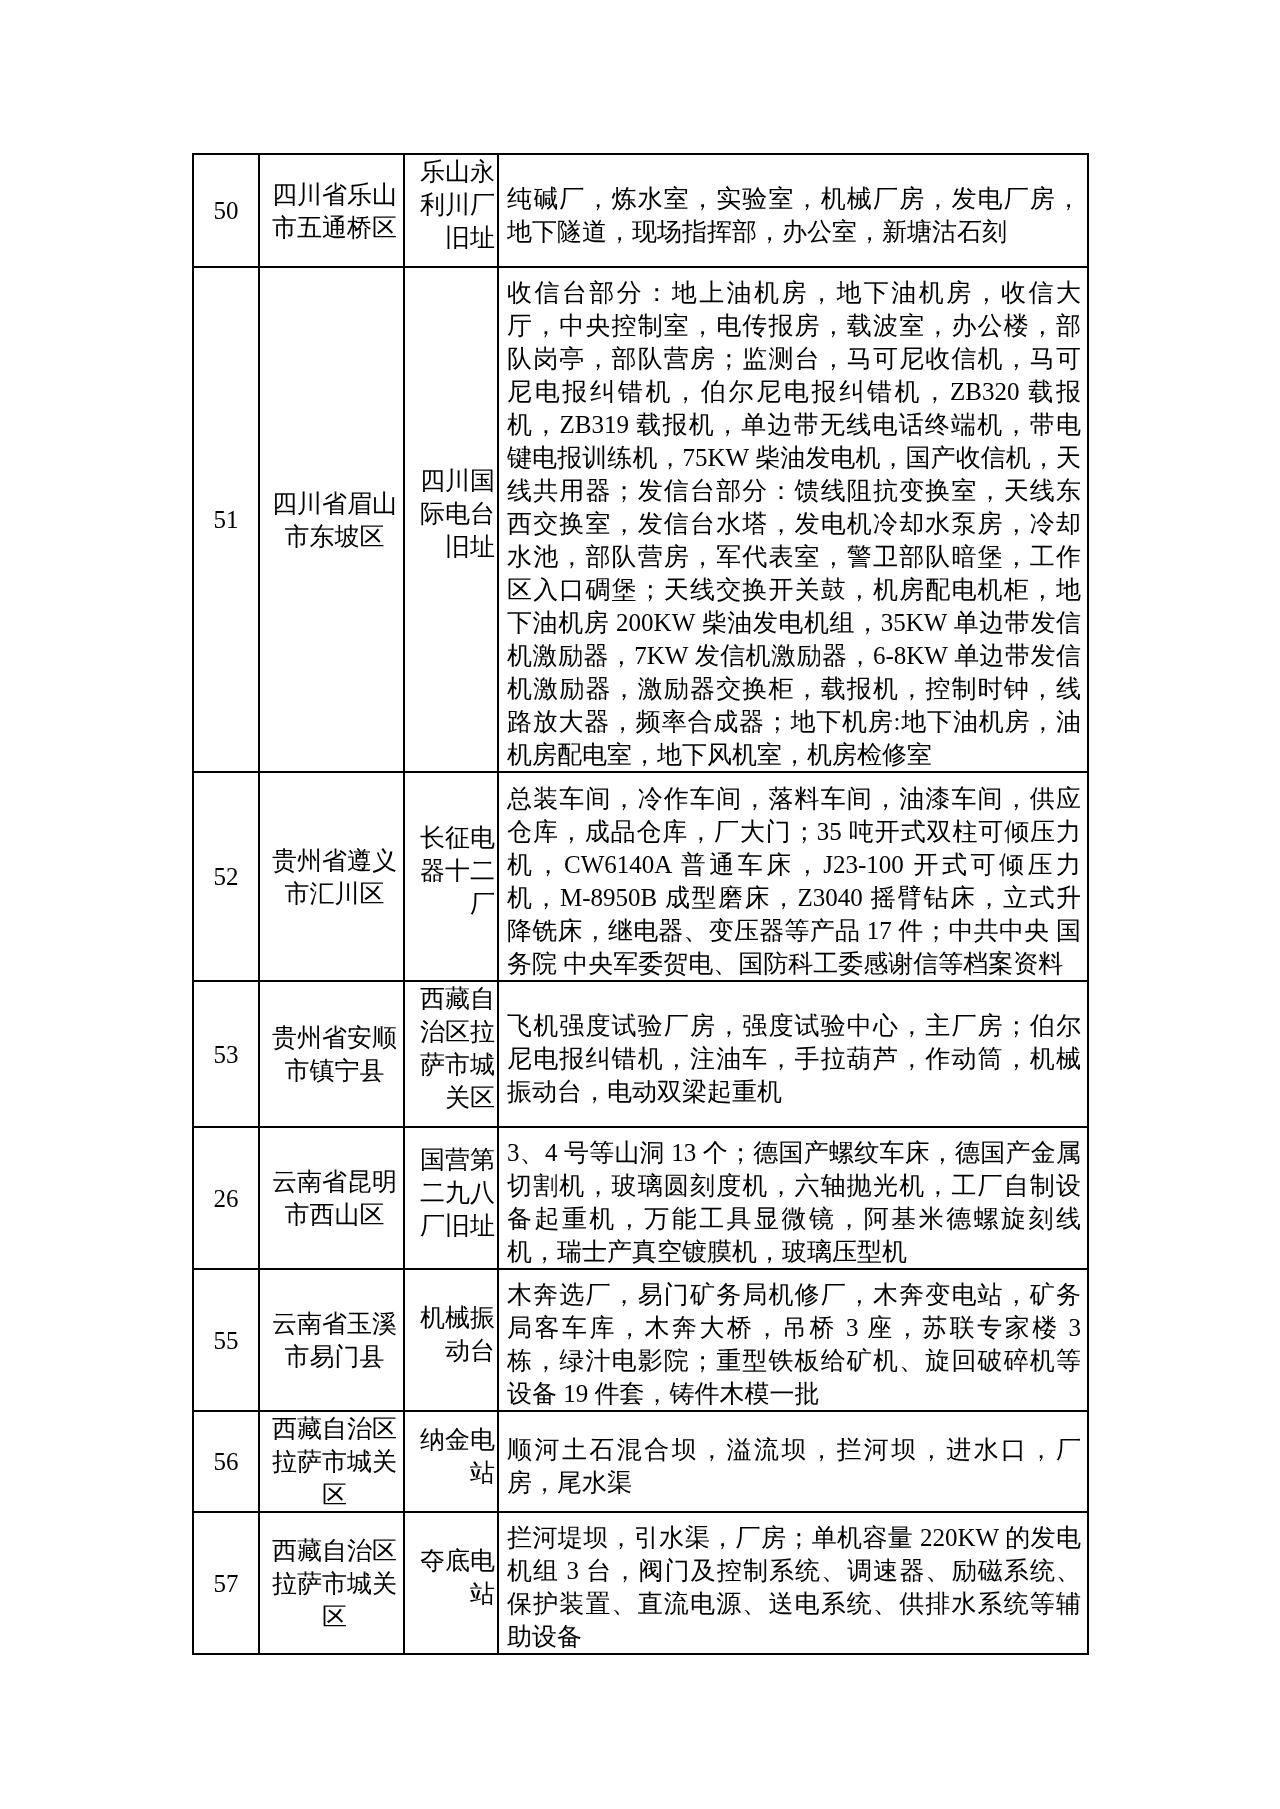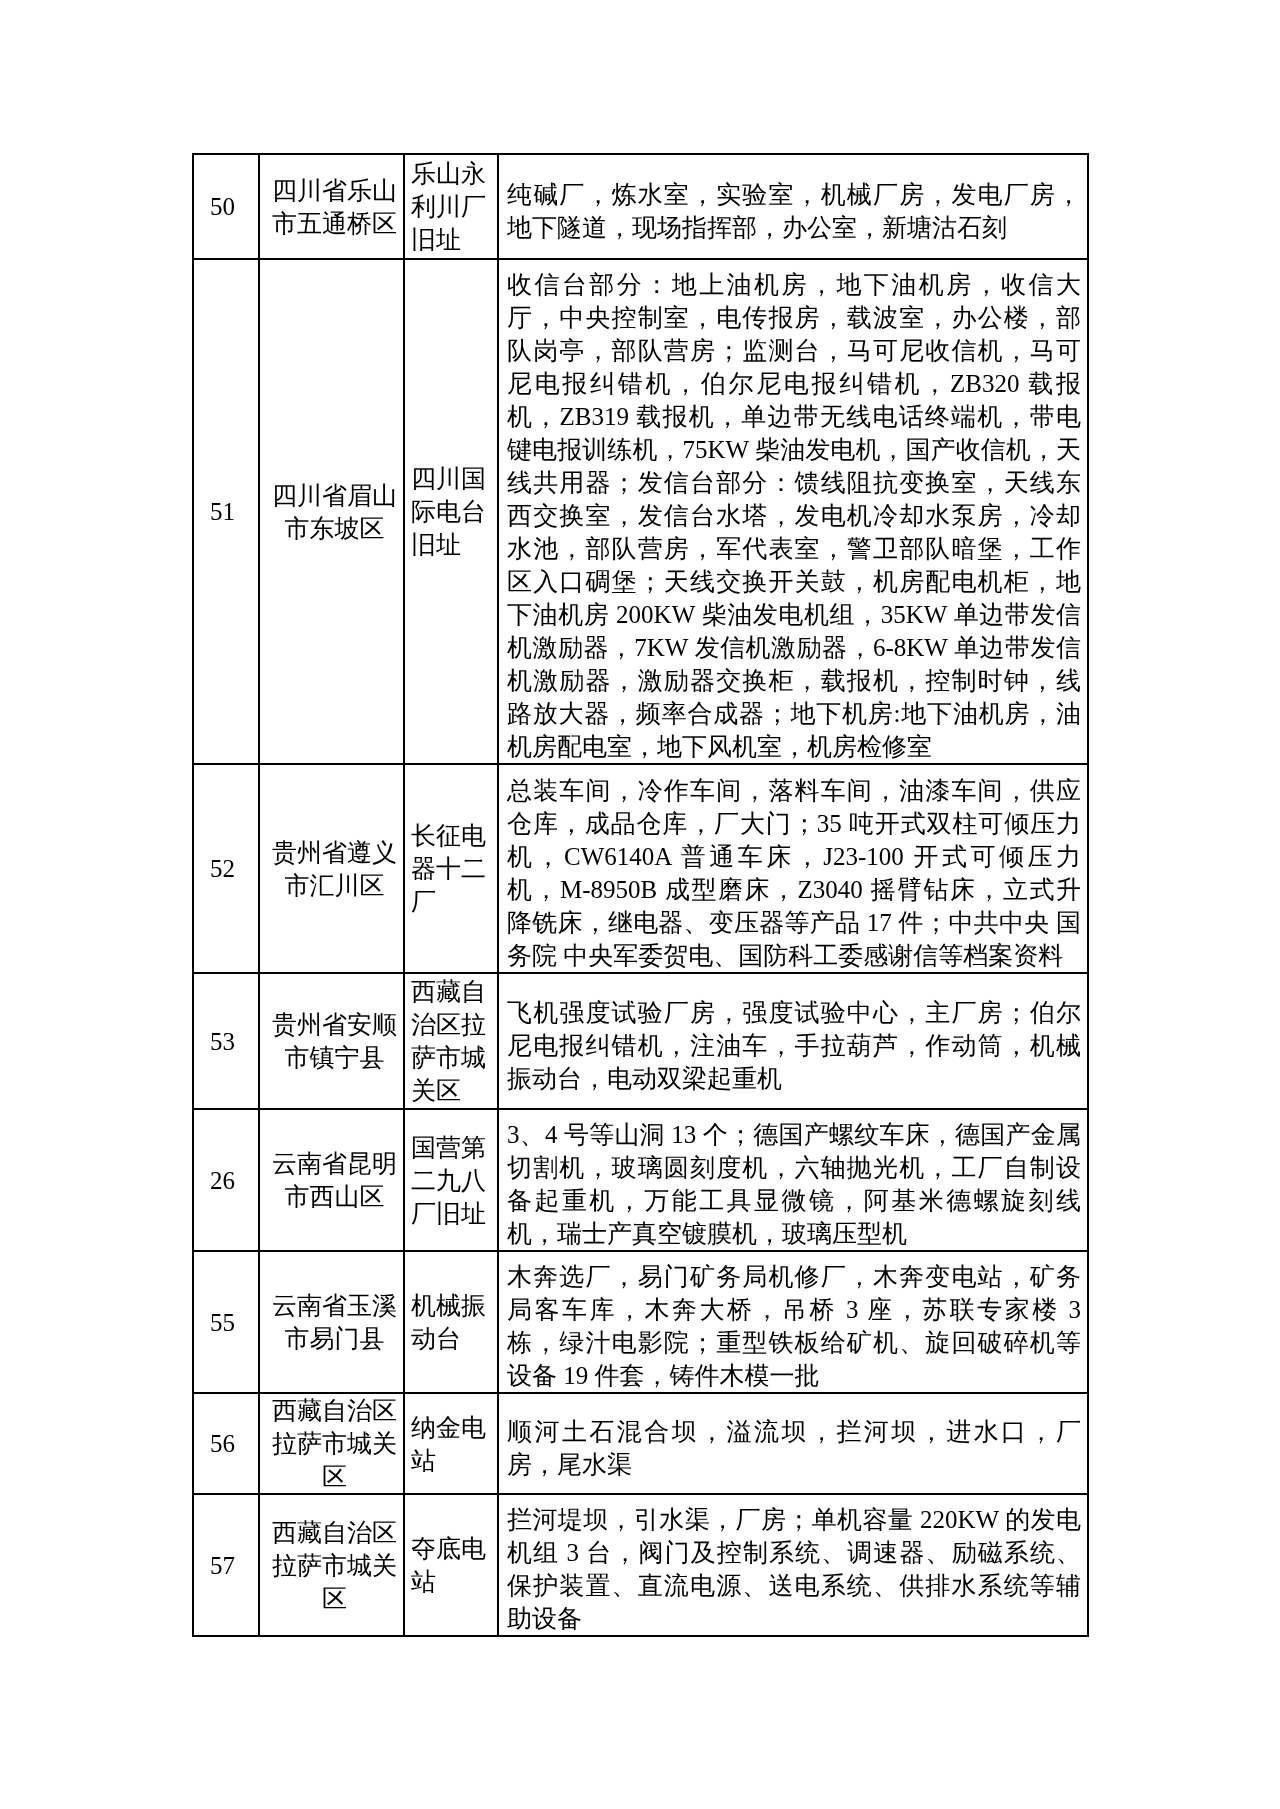--- a/index.html
+++ b/index.html
@@ -24,29 +24,30 @@
   }
   .doc-table td {
     border: 2px solid #000000;
     font-size: 25px;
     line-height: 33px;
     vertical-align: middle;
     overflow: hidden;
     word-break: break-all;
   }
   td.num {
-    padding: 16px;
+    text-align: center;
+    padding: 4px;
   }
   td.loc {
     text-align: center;
     padding: 0 2px 0 8px;
   }
   td.site {
-    text-align: left;
-    padding: 0 2px 0 6px;
+    text-align: right;
+    padding: 0 2px 12px 6px;
   }
   td.desc {
     text-align: justify;
     padding: 8px 6px 0 8px;
   }
   tr.r0 { height: 105px; }
   tr.r1 { height: 500px; }
   tr.r2 { height: 209px; }
   tr.r3 { height: 136px; }
   tr.r4 { height: 136px; }

